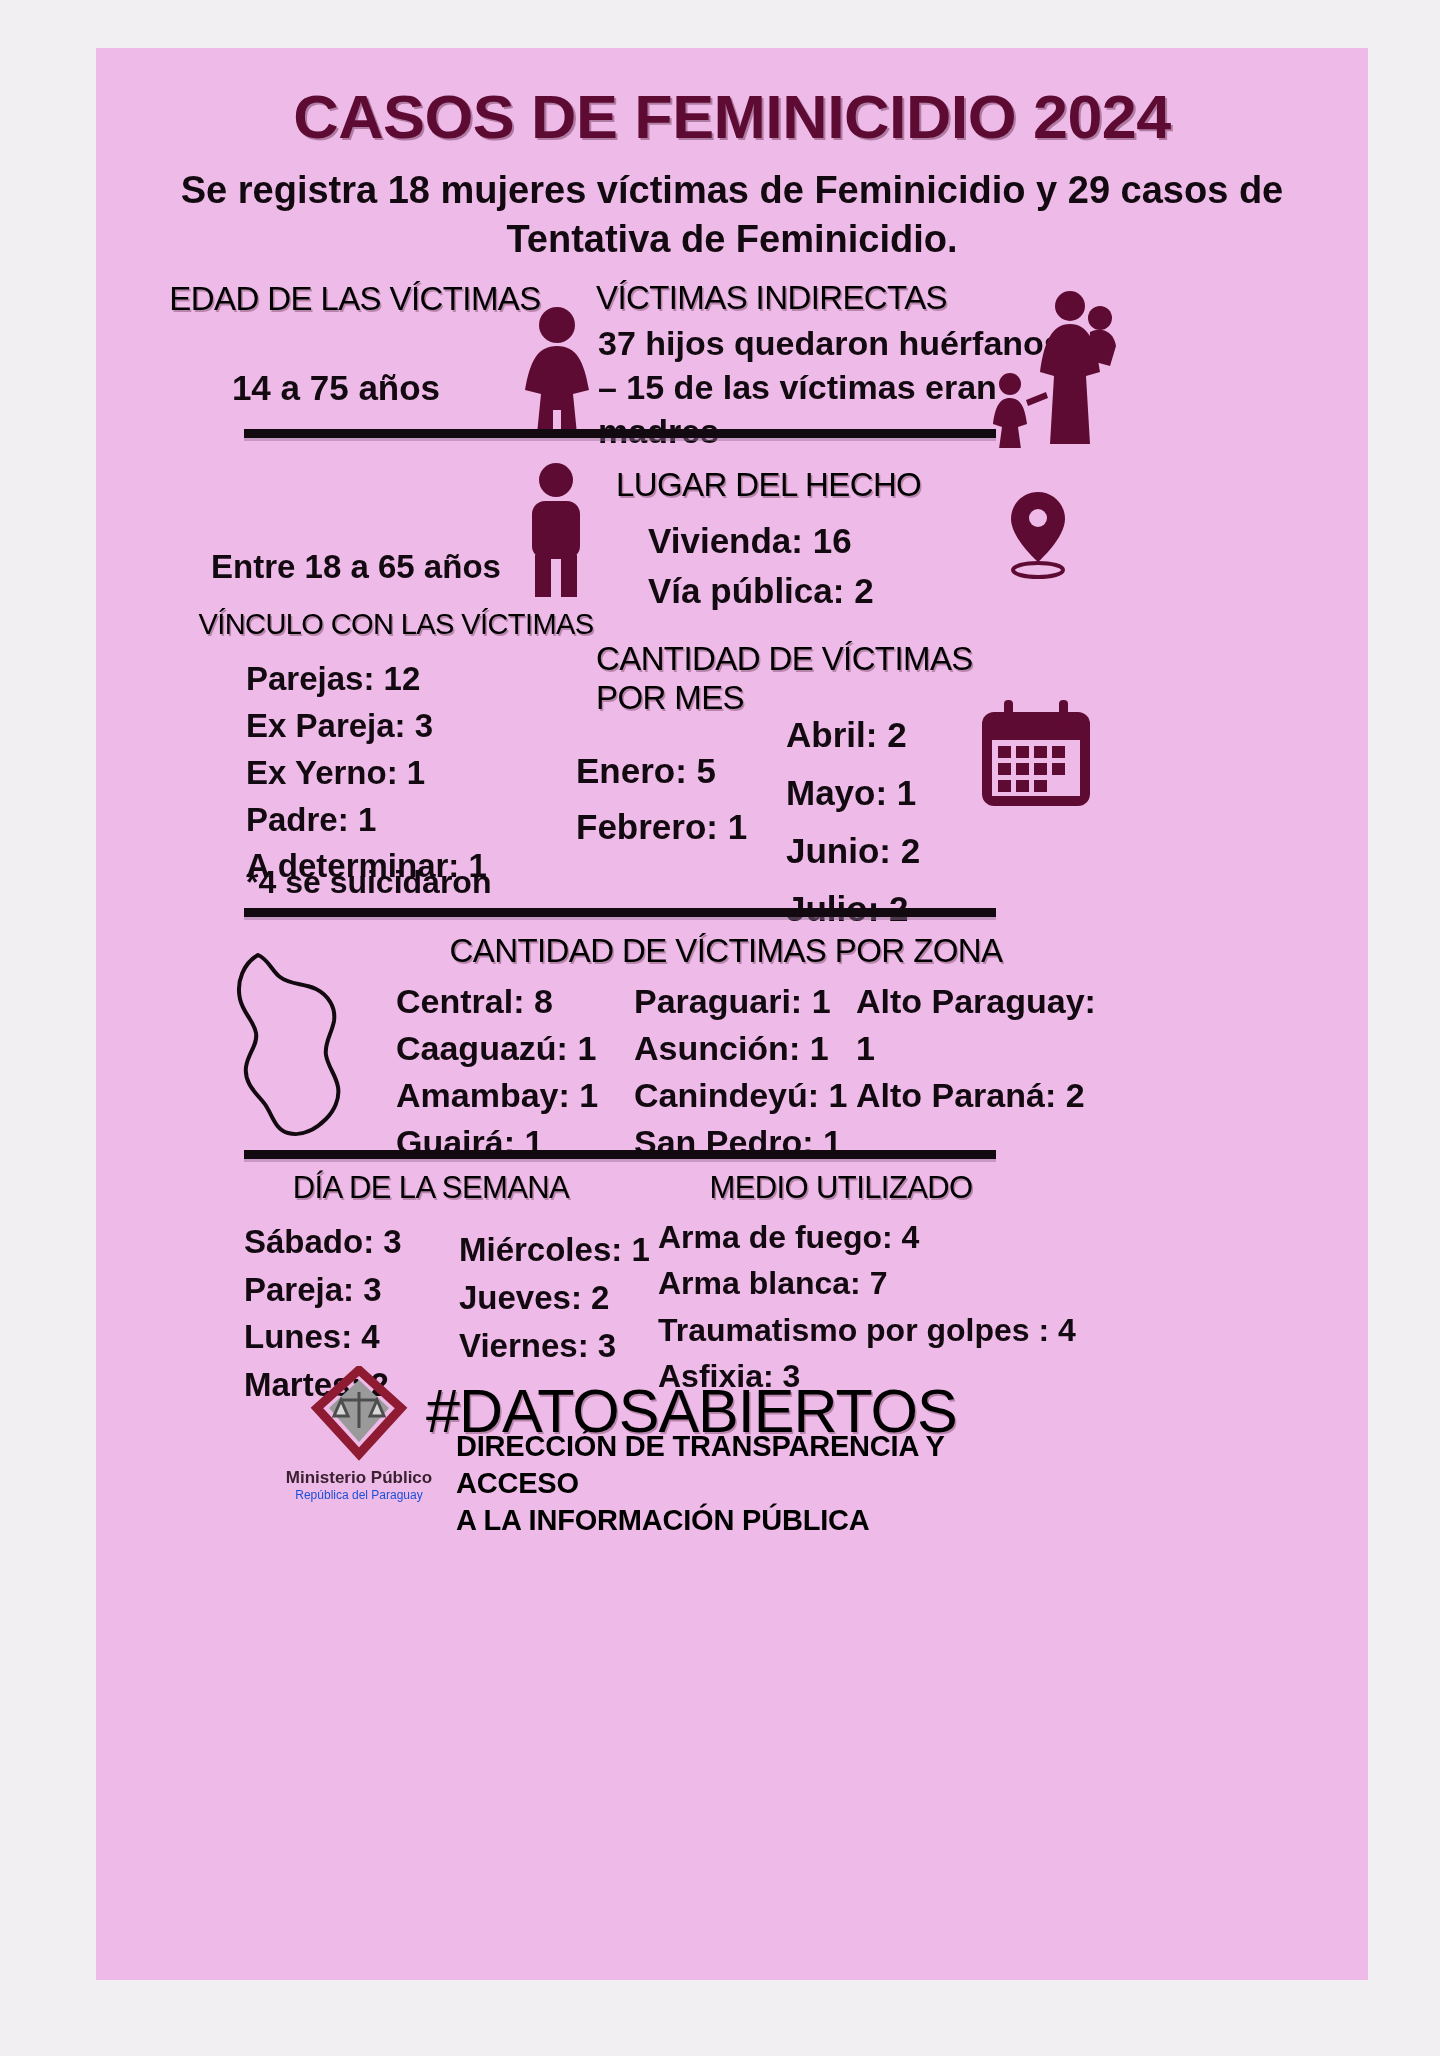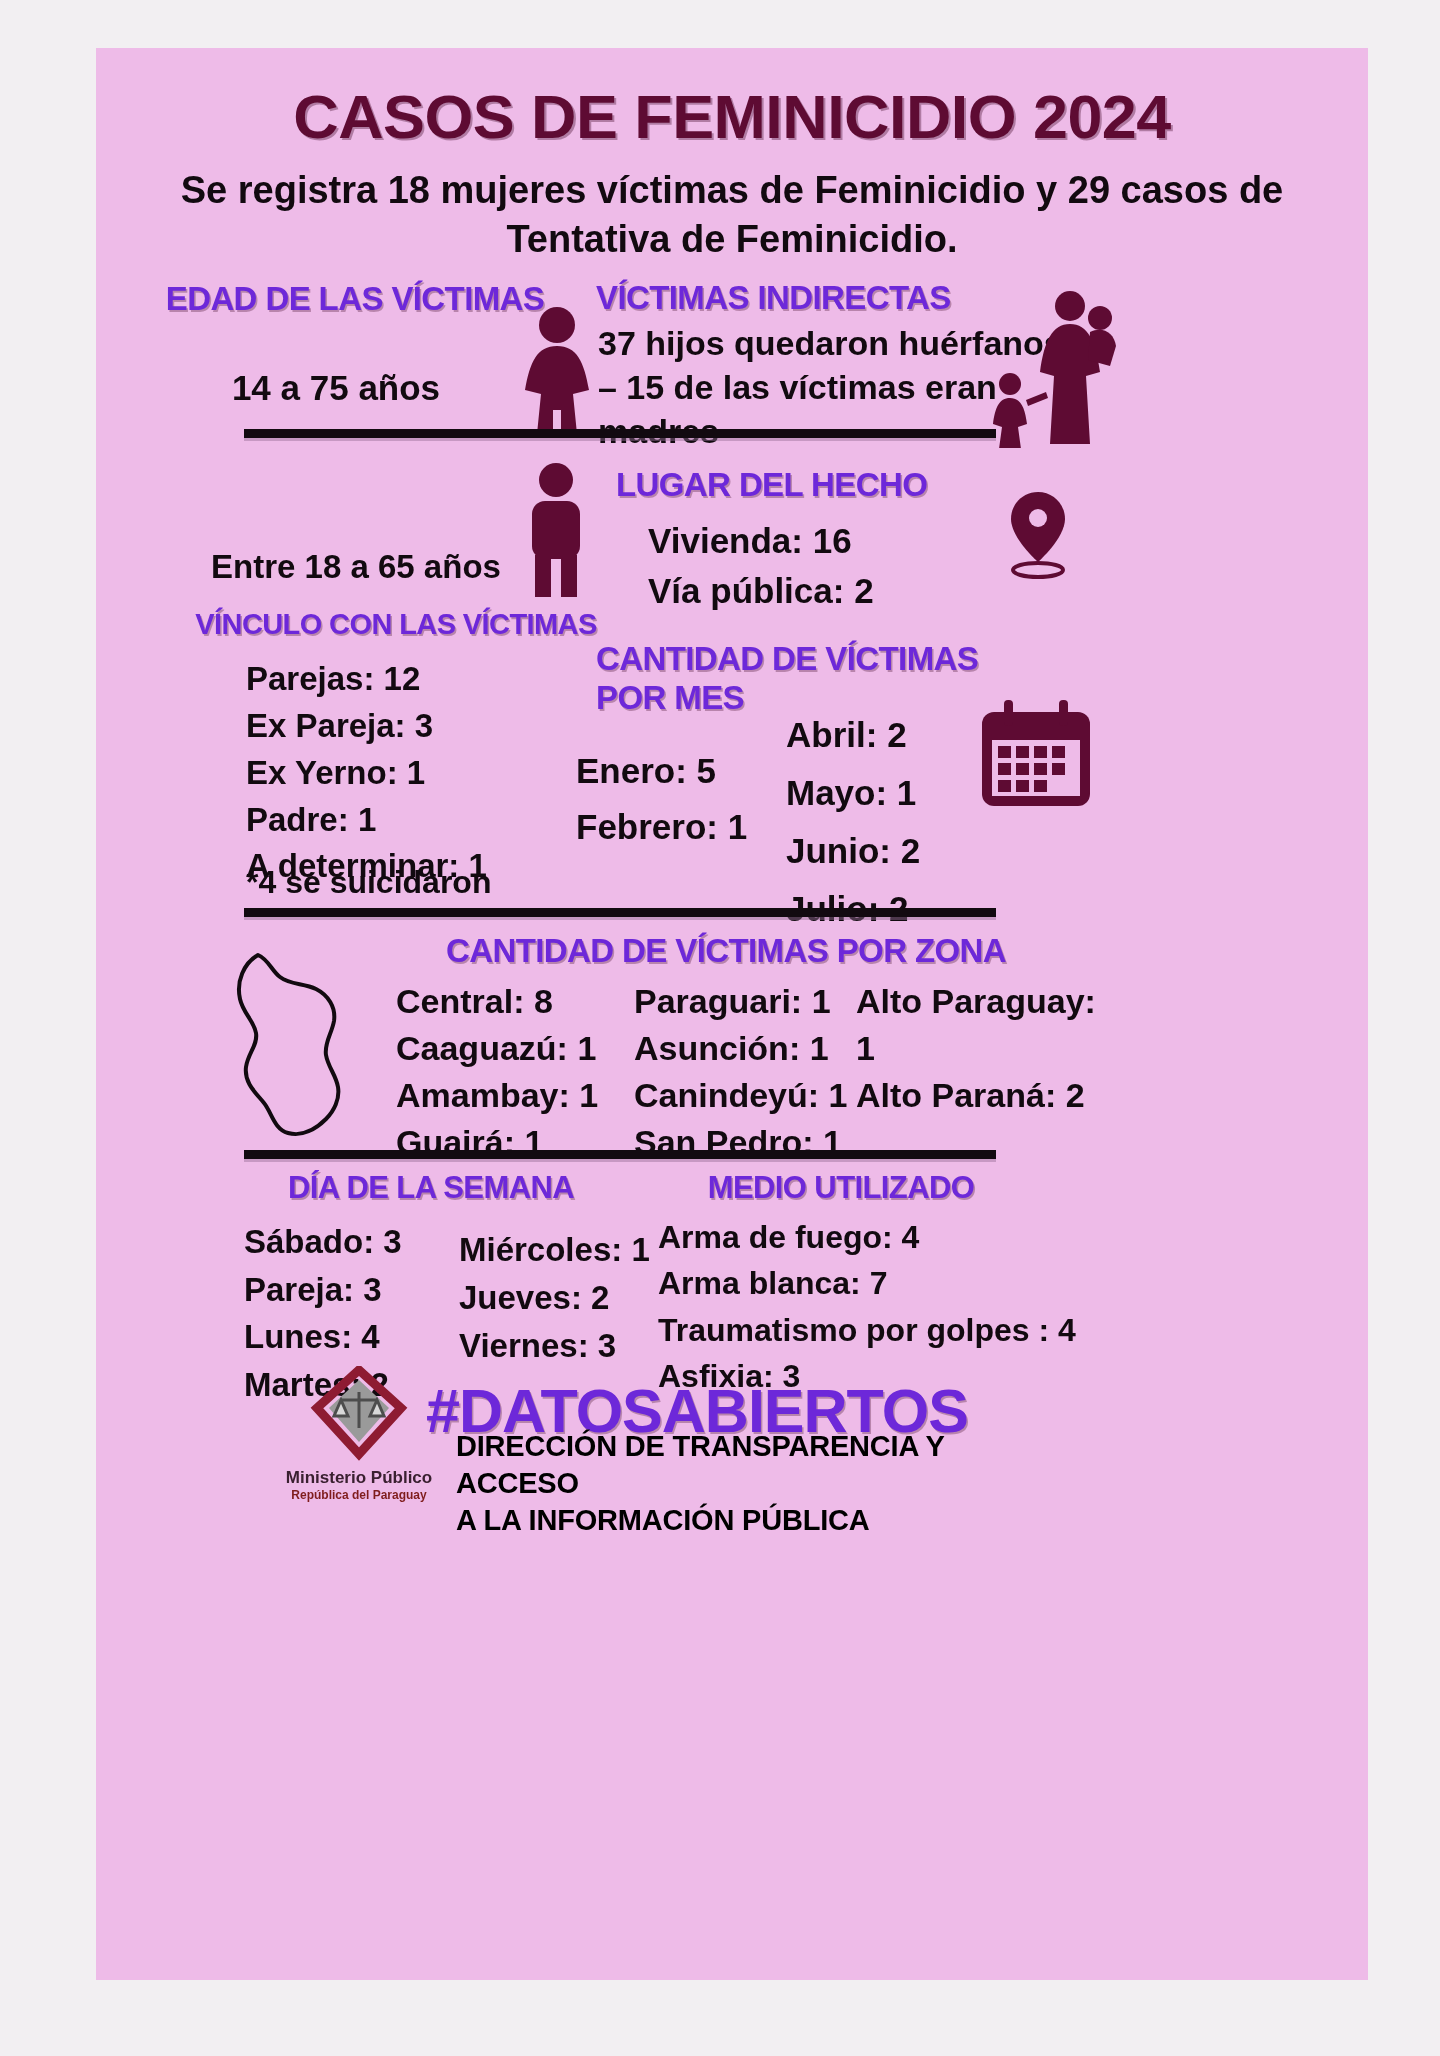--- a/index.html
+++ b/index.html
@@ -46,22 +46,22 @@
     color: #120a10;
     font-size: 38px;
     font-weight: 600;
     line-height: 1.28;
     margin-top: 14px;
     padding: 0 70px;
   }
 
   
   .hd {
-    color: #6d28d9;
-    font-weight: 700;
+    color: #000000;
+    font-weight: 400;
     letter-spacing: -0.6px;
     text-shadow: 1.5px 1.5px 0 rgba(60,6,33,.3);
   }
   .body-txt {
     color: #120a10;
     font-weight: 600;
   }
 
   .rule {
     position: absolute;
@@ -111,21 +111,21 @@
 
   #medio-title { left: 560px; top: 1122px; width: 370px; text-align: center; font-size: 31px; }
   #medio-list  { left: 562px; top: 1166px; width: 430px; font-size: 32px; line-height: 1.45; }
 
   
   #hashtag { left: 330px; top: 1328px; width: 520px; font-size: 61px; letter-spacing: -1px; }
   #footer-lines { left: 360px; top: 1380px; width: 600px; font-size: 29px; line-height: 1.28; color: #000000; font-weight: 700; letter-spacing: -0.2px; }
 
   .mp-logo-wrap { position: absolute; left: 168px; top: 1318px; width: 190px; text-align: center; }
   .mp-name { font-size: 17px; color: #3a2030; font-weight: 700; margin-top: 2px; }
-  .mp-sub  { font-size: 12px; color: #7f1d1d; font-weight: 700; }
+  .mp-sub  { font-size: 12px; color: #1d4ed8; font-weight: 400; }
 
   
   .icon { position: absolute; }
   #woman-icon   { left: 418px; top: 258px; }
   #mother-icon  { left: 890px; top: 240px; }
   #man-icon     { left: 420px; top: 415px; }
   #pin-icon     { left: 905px; top: 440px; }
   #calendar-icon{ left: 880px; top: 650px; }
   #map-icon     { left: 120px; top: 885px; }
 </style>

